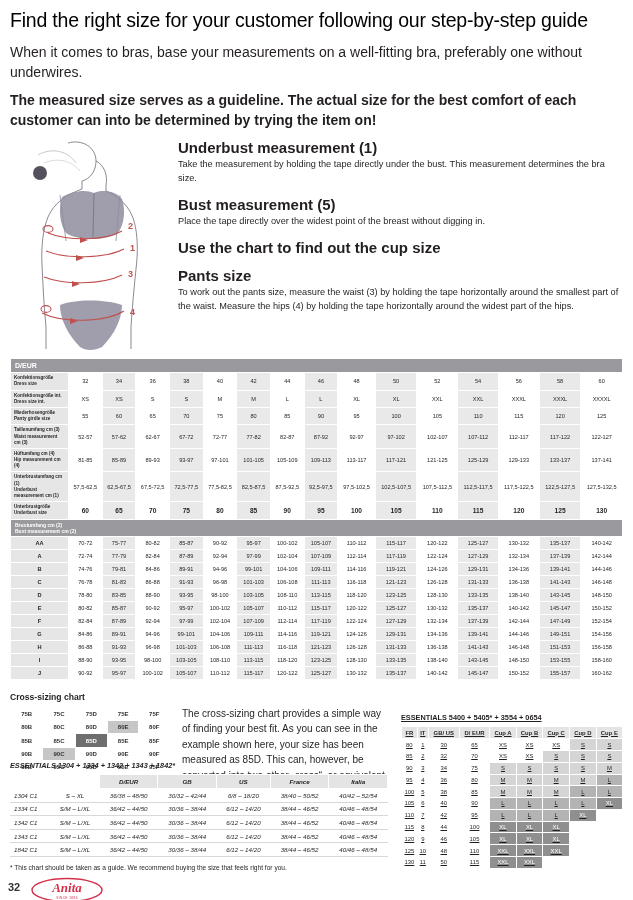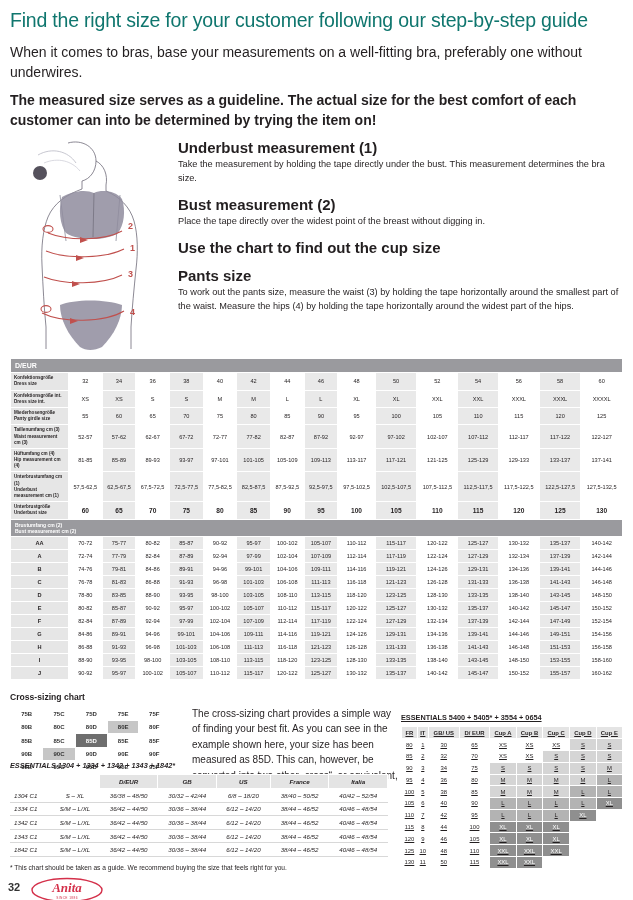--- a/index.html
+++ b/index.html
@@ -8,21 +8,21 @@
     width: 633px; height: 900px;
     background: #ffffff;
     font-family: "Liberation Sans", sans-serif;
     color: #231f20;
     position: relative;
     overflow: hidden;
   }
   .page { position:relative; width:633px; height:900px; padding: 0 10px; }
 
   h1.title {
-    font-size: 19.5px; font-weight: 400; color: #0f766e;
+    font-size: 19.5px; font-weight: 400; color: #000000;
     margin: 9px 0 10px 0; letter-spacing: -0.2px;
   }
   p.intro { font-size: 14px; line-height: 1.45; margin: 0 0 7px 0; color:#231f20; }
   p.intro.bold { font-weight: bold; }
 
   
   .mid { display: flex; gap: 8px; margin-top: 4px; }
   .fig { width: 160px; flex: 0 0 160px; position: relative; height: 215px; }
   .fig svg { position:absolute; top:0; left:0; }
   .instr { flex: 1; padding-top: 2px; }
@@ -47,21 +47,21 @@
   .rowlabel .en { display:block; font-weight: bold; }
   .cell { padding: 3px 1px; background: #ffffff; }
   .cell.alt { background: #e9e9e9; }
   .cell.b { font-weight: bold; font-size: 6.6px; }
   .cuplabel {
     background: #e6e6e6; font-weight:bold; text-align:center !important;
     font-size: 5.6px; padding: 2px;
   }
 
   
-  .crosswrap { margin-top: 12px; display:flex; gap: 10px; }
+  .crosswrap { margin-top: 12px; display:flex; gap: 0; }
   .crossleft { width: 172px; flex:0 0 172px; }
   h3.sec { font-size: 8.6px; font-weight:bold; margin: 0 0 5px 0; }
   table.cross { width: 160px; font-size: 6px; }
   table.cross td {
     border: 1px solid #ffffff; background:#ffffff; text-align:center;
     padding: 3.2px 0; font-weight:bold; color:#333;
   }
   table.cross td.hl1 { background: #c6c6c6; }
   table.cross td.hl2 { background: #6e6e6e; color:#ffffff; }
   .crosstext { font-size: 10px; line-height: 1.55; padding-top: 14px; width: 210px; }
@@ -144,21 +144,21 @@
           <text x="118" y="140">3</text>
           <text x="120" y="178">4</text>
         </g>
       </svg>
     </div>
 
     <div class="instr">
       <h2>Underbust measurement (1)</h2>
       <p>Take the measurement by holding the tape directly under the bust. This measurement determines the bra size.</p>
 
-      <h2>Bust measurement (2)</h2>
+      <h2>Bust measurement (5)</h2>
       <p>Place the tape directly over the widest point of the breast without digging in.</p>
 
       <h2 class="spaced" style="margin-bottom:11px">Use the chart to find out the cup size</h2>
 
       <h2>Pants size</h2>
       <p>To work out the pants size, measure the waist (3) by holding the tape horizontally around the smallest part of the waist. Measure the hips (4) by holding the tape horizontally around the widest part of the hips.</p>
 
     </div>
   </div>
 

